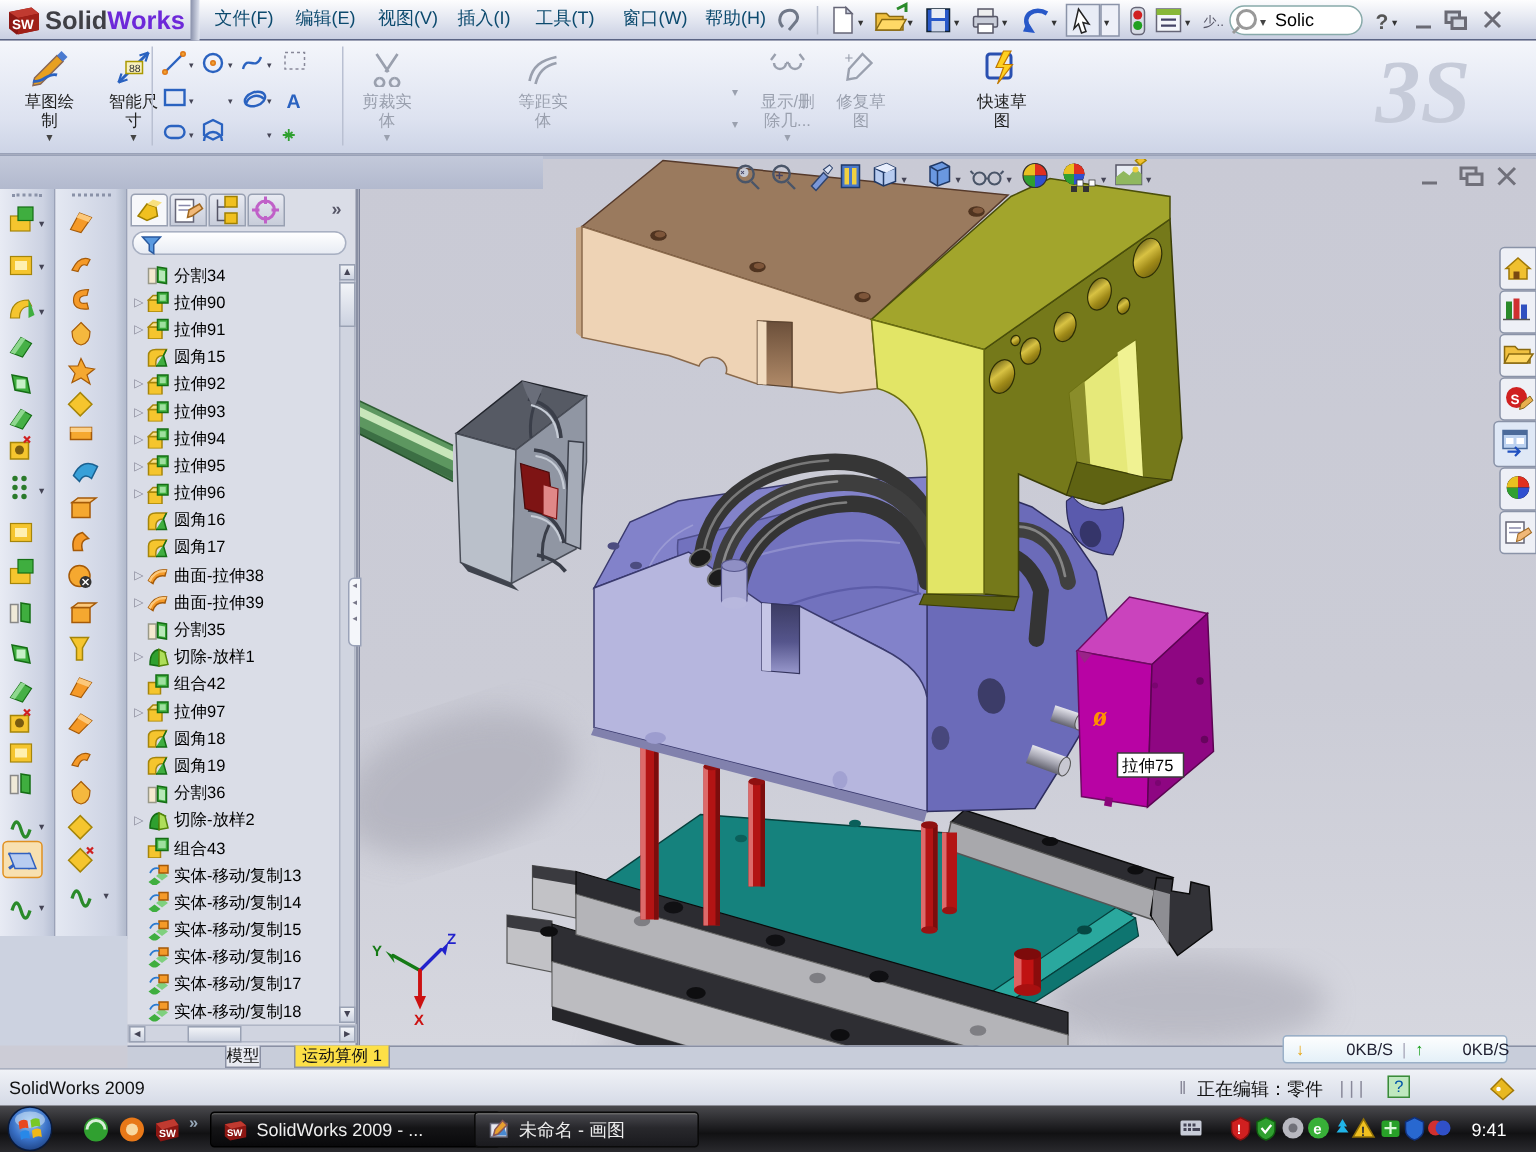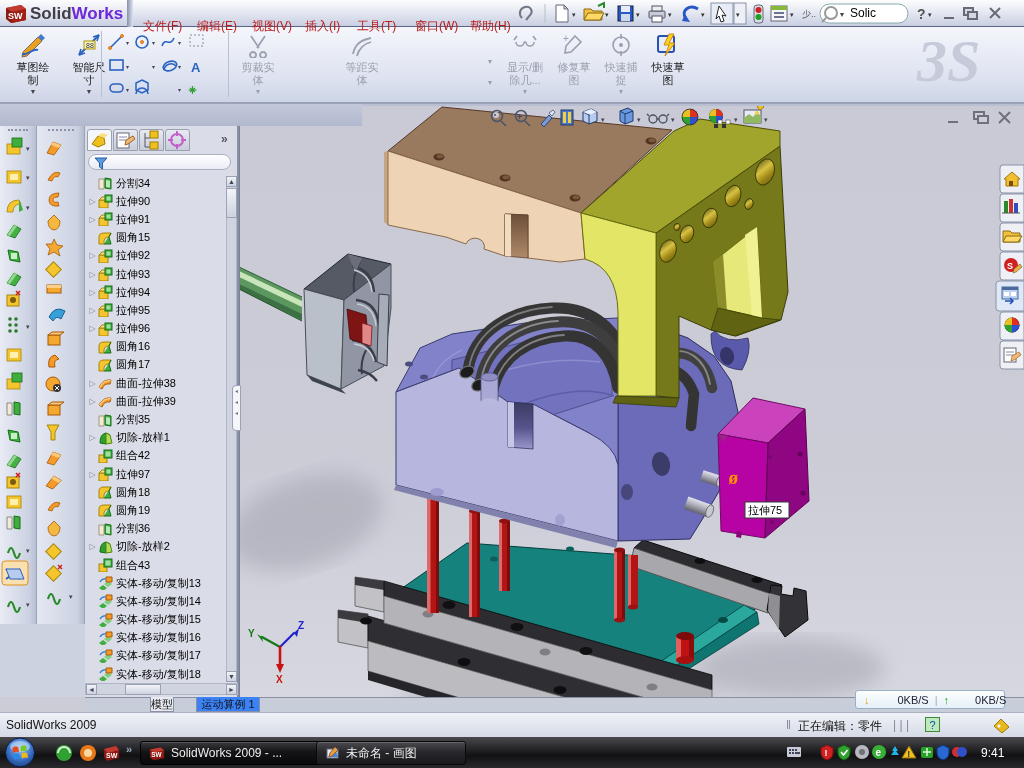--- a/index.html
+++ b/index.html
@@ -3,21 +3,21 @@
 <style>
 *{margin:0;padding:0;box-sizing:border-box}
 html,body{width:1024px;height:768px;overflow:hidden;font-family:"Liberation Sans",sans-serif;position:relative;background:#ccccd6}
 .abs{position:absolute}
 
 #title{left:0;top:0;width:1024px;height:27px;background:linear-gradient(#fdfdfe,#e6e9f2 45%,#c9cfe2);border-bottom:1px solid #5a6484;z-index:30}
 #swlogo{left:5px;top:3px;width:22px;height:21px}
 #swname{left:30px;top:4px;font-size:17px;font-weight:bold;color:#3f3f45;letter-spacing:0px}
 #swname .w{color:#6d28d9}
 #tsep{left:127px;top:0;width:6px;height:27px;background:linear-gradient(90deg,#8890aa,#e0e4f0);z-index:31}
-.menu{top:18px;font-size:12px;color:#b91c1c;z-index:31}
+.menu{top:4px;font-size:12px;color:#0c4a6e;z-index:31}
 
 #cmdbar{left:0;top:27px;width:1024px;height:76px;background:linear-gradient(#f4f6fb,#dde2f0 70%,#cdd4e6);border-bottom:1px solid #9aa2b8;z-index:29}
 .bigbtn{top:2px;height:70px;text-align:center;font-size:11px;color:#222}
 .bigbtn .bi{margin:3px auto 1px auto;width:26px;height:26px}
 .bigbtn .tx{line-height:13px}
 .gray,.gray .tx{color:#9aa0ae}
 .vsep{top:4px;width:1px;height:66px;background:#b9c0d2}
 .hline3{font-size:11px;color:#a0a6b4;line-height:21px}
 #dslogo{right:12px;top:26px;width:95px;height:72px;color:#c6cbd9;font-size:60px;font-weight:bold;font-style:italic;font-family:"Liberation Serif",serif;line-height:70px;z-index:30}
 
@@ -40,21 +40,21 @@
 .trow .exp{width:11px;font-size:8px;color:#889;text-align:center;flex:none}
 .trow .tico{width:15px;height:14px;margin-right:3px;flex:none}
 .trow .tt{font-size:11px;color:#000}
 
 .sb{background:#d0d4e0;border:1px solid #b0b6c6}
 .sbbtn{background:linear-gradient(#f2f4f8,#ccd2e0);border:1px solid #9aa2b4;color:#445;font-size:7px;text-align:center}
 
 #vp{left:239px;top:0px;width:785px;height:593px}
 
 #mtabs{left:85px;top:697px;width:939px;height:15px;background:#c8cdda;border-top:1px solid #8a90a4;z-index:26}
-.mtab{top:697px;height:15px;font-size:11px;text-align:center;line-height:14px;color:#111;background:#3b82f6;border:1px solid #8a90a4;border-top:none}
+.mtab{top:697px;height:15px;font-size:11px;text-align:center;line-height:14px;color:#111;background:#fde047;border:1px solid #8a90a4;border-top:none}
 .mtab.act{background:#e8eaf1}
 .navb{top:698px;width:11px;height:12px;background:linear-gradient(#eef0f6,#ccd2e0);border:1px solid #9aa2b4;font-size:6px;color:#446;text-align:center;line-height:11px}
 
 #status{left:0;top:712px;width:1024px;height:25px;background:linear-gradient(#f0f2f7,#d5dae6);border-top:1px solid #aab0c0;z-index:27;font-size:12px;color:#111}
 
 #taskbar{left:0;top:737px;width:1024px;height:31px;background:linear-gradient(#4a4a4e,#242427 40%,#111113 60%,#2a2a2e);z-index:40}
 .tbtn{top:4px;height:24px;border-radius:3px;color:#eee;font-size:12px;display:flex;align-items:center;padding:0 8px;gap:6px}
 #okbs{left:855px;top:690px;width:150px;height:19px;background:linear-gradient(#fdfefe,#e4f0f8);border:1px solid #9ab0c8;border-radius:3px;z-index:28;display:flex;align-items:center;font-size:11px;color:#223}
 </style></head>
 <body>
@@ -219,28 +219,20 @@
  </div>
 
  <div class="abs bigbtn gray" style="left:551px;width:46px">
   <svg class="bi" viewBox="0 0 26 26">
         <path d="M14 4 l6 6 -10 10 -6 1 1 -7 z" fill="none" stroke="#9aa0ae" stroke-width="1.6"></path>
         <text x="2" y="10" font-size="10" fill="#9aa0ae">+</text>
       </svg>
   <div class="tx">修复草<br>图</div>
  </div>
 
- <div class="abs bigbtn gray" style="left:598px;width:46px">
-  <svg class="bi" viewBox="0 0 26 26">
-        <circle cx="13" cy="13" r="8" fill="none" stroke="#9aa0ae" stroke-width="1.6"></circle>
-        <circle cx="13" cy="13" r="2" fill="#9aa0ae"></circle>
-        <path d="M13 2 v5 M13 19 v5" stroke="#9aa0ae" stroke-width="1.6"></path>
-      </svg>
-  <div class="tx">快速捕<br>捉</div><div style="font-size:7px;color:#9aa0ae;margin-top:1px">▼</div>
- </div>
 
  <div class="abs bigbtn" style="left:644px;width:48px">
   <svg class="bi" viewBox="0 0 26 26">
         <rect x="3" y="4" width="16" height="16" rx="2" fill="#e8ecf8" stroke="#2a50b0" stroke-width="2"></rect>
         <path d="M14 2 l-5 11 h5 l-4 11 10 -13 h-6 l5 -9 z" fill="#ffd020" stroke="#c07800" stroke-width="0.8"></path>
       </svg>
   <div class="tx">快速草<br>图</div>
  </div>
 </div>
 

